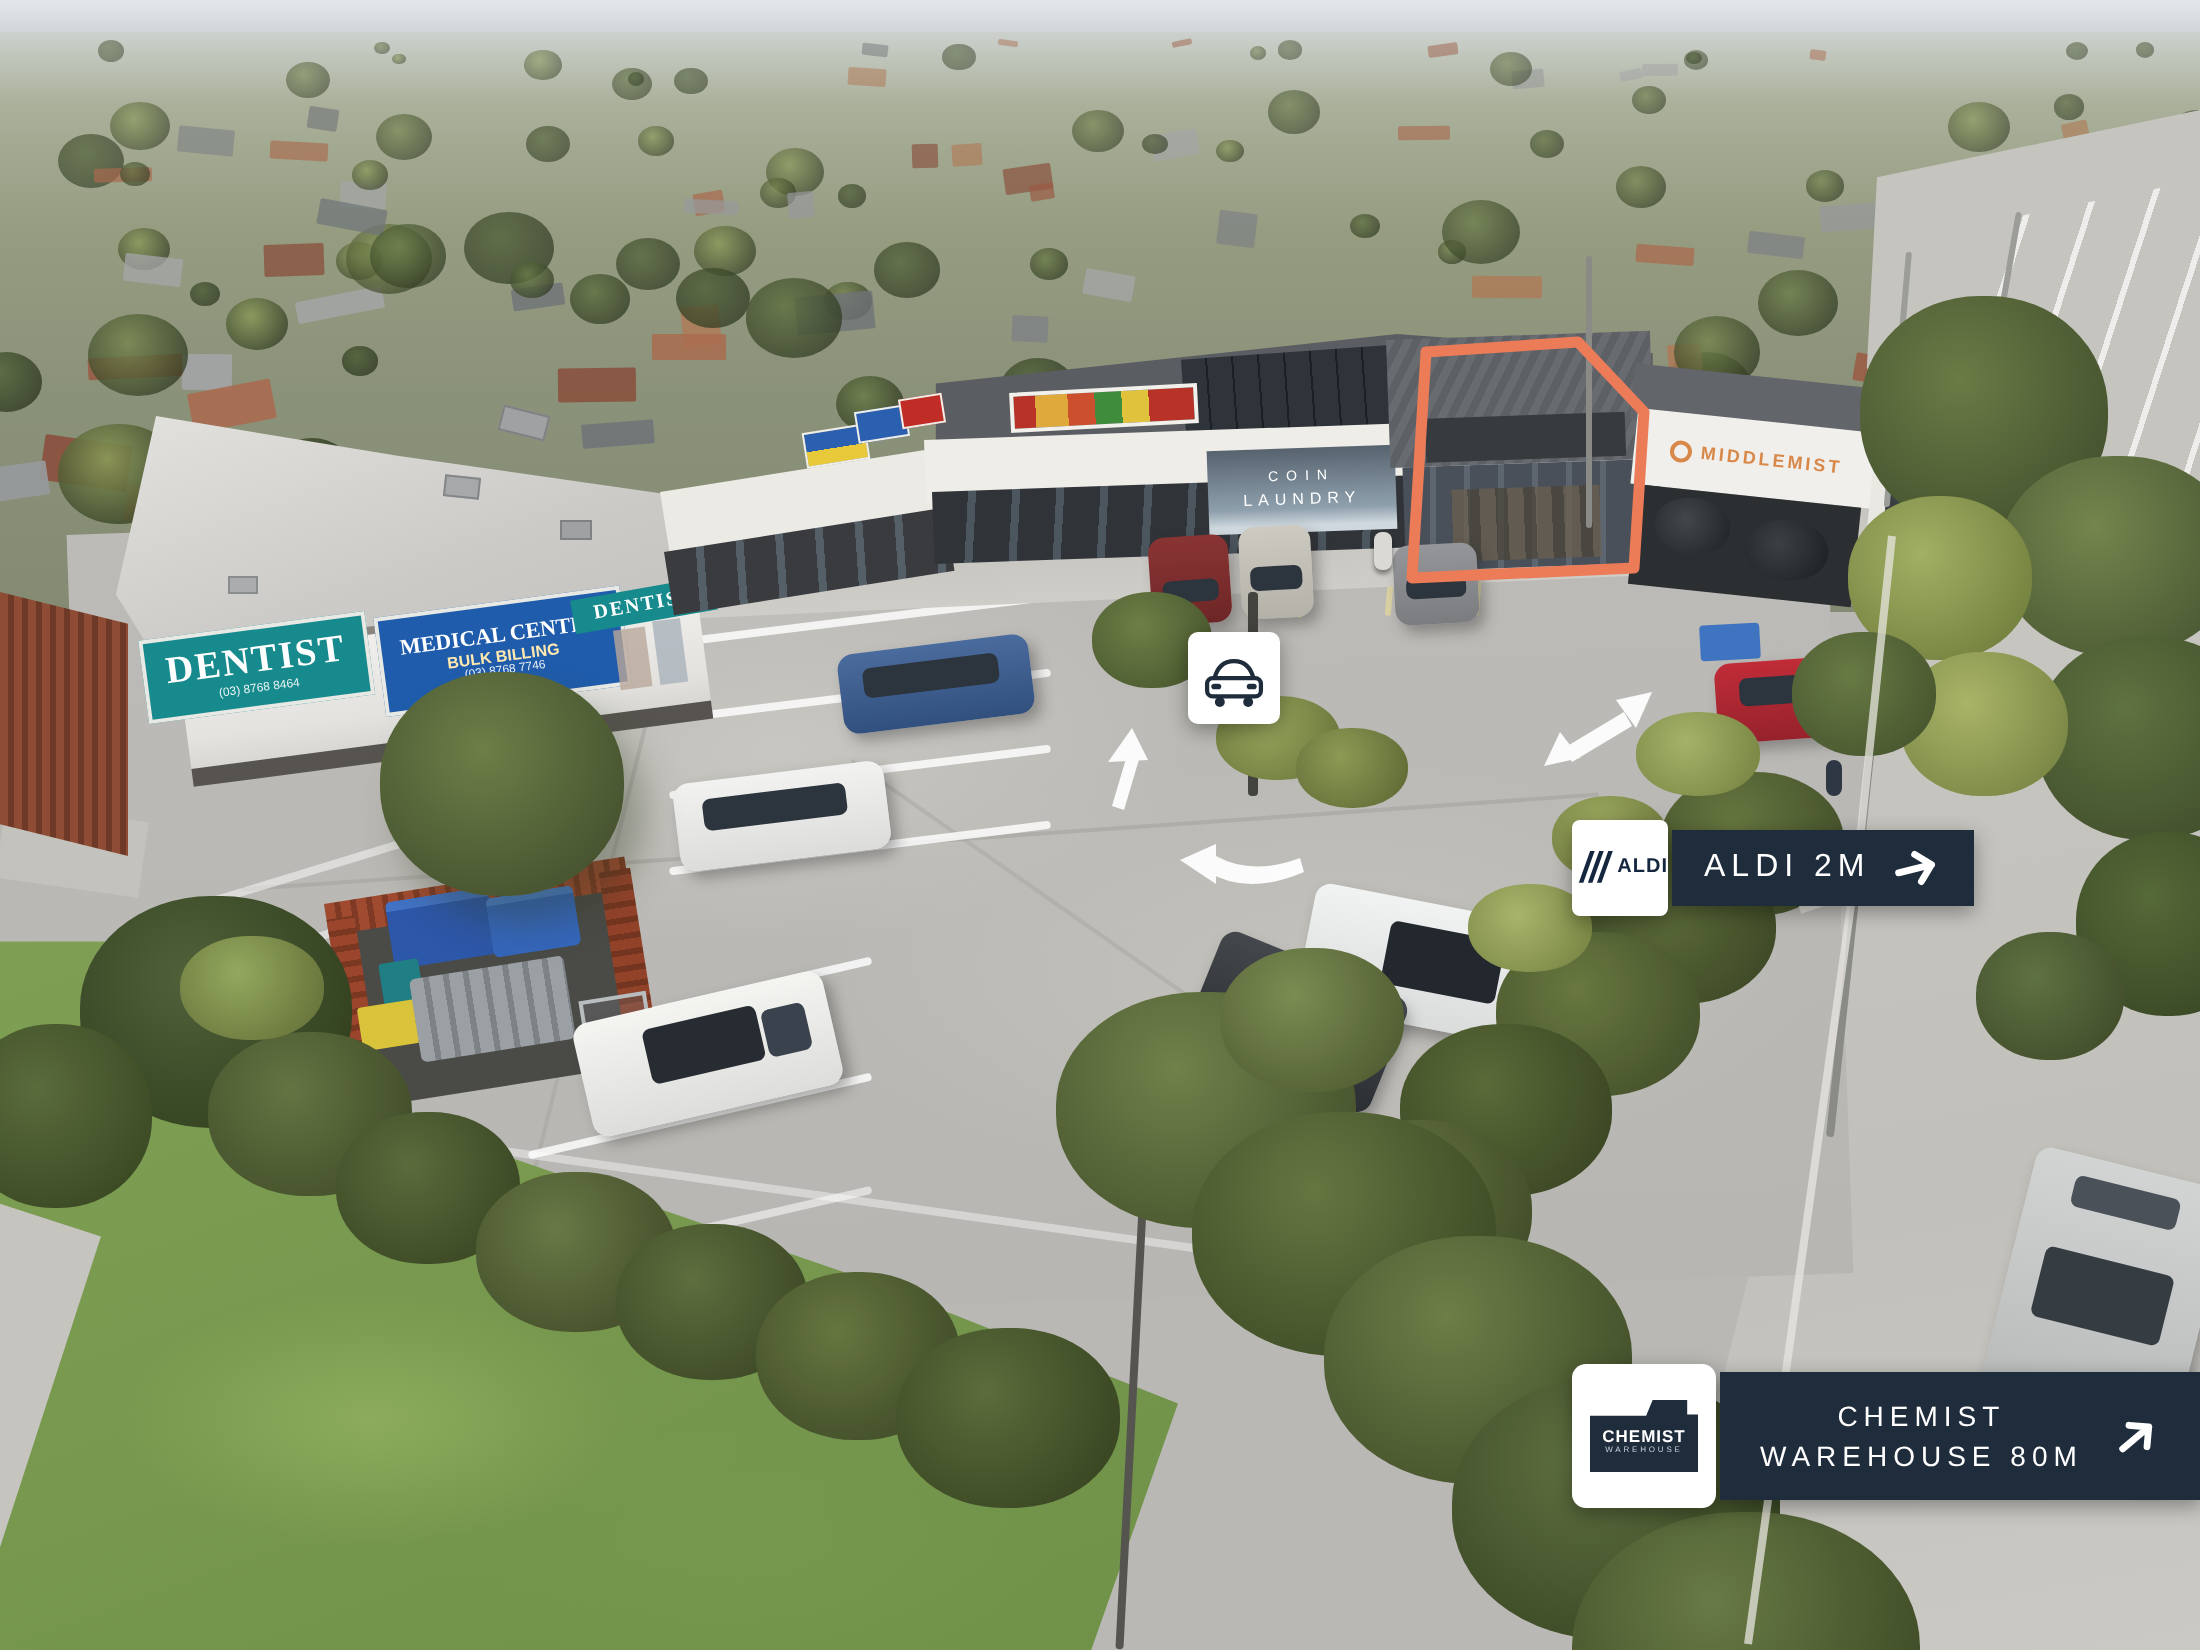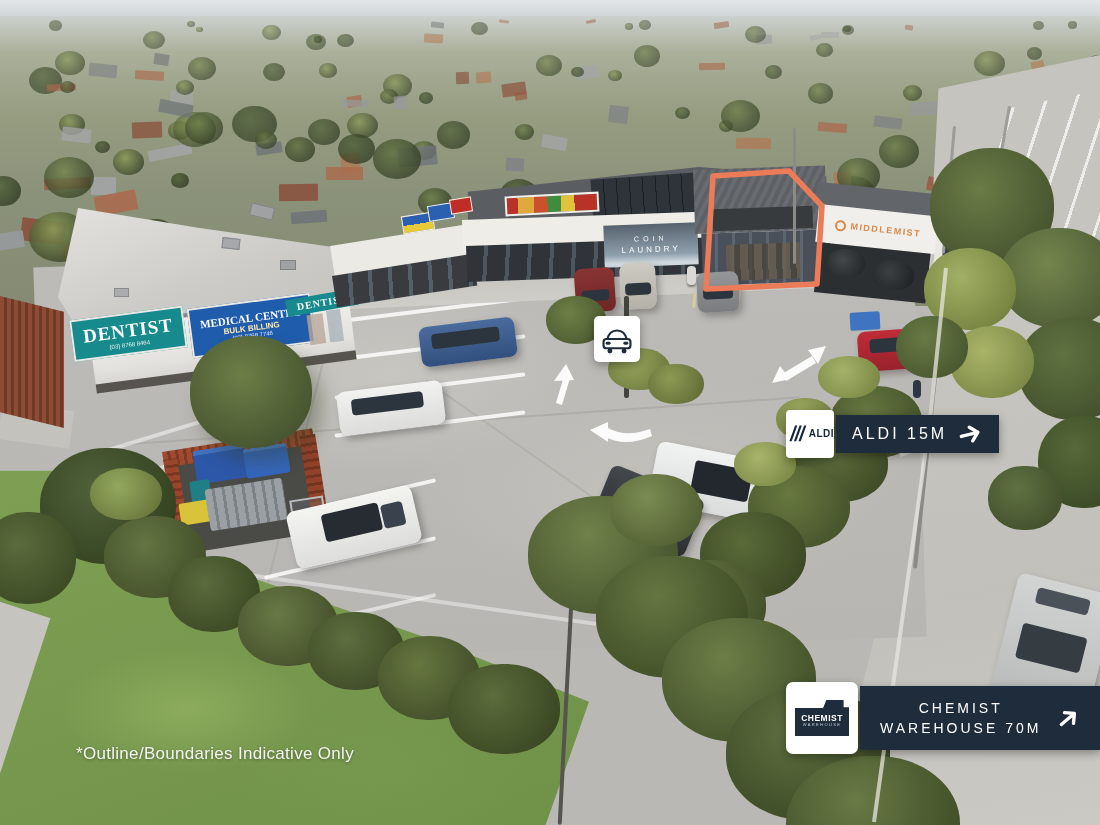--- a/index.html
+++ b/index.html
@@ -493,41 +493,40 @@
       <svg width="26" height="22" viewBox="0 0 40 34">
         <g fill="#15263f">
           <path d="M6 30 L16 2 L20 2 L10 30 Z"></path>
           <path d="M14 30 L24 2 L28 2 L18 30 Z"></path>
           <path d="M22 30 L32 2 L36 2 L26 30 Z"></path>
         </g>
       </svg>
       <span style="font-size:10px;font-weight:bold;color:#15263f;letter-spacing:.5px;line-height:1;">ALDI</span>
     </div>
     <div class="label-box" style="height:38px;padding:0 16px;margin-left:2px;gap:12px;">
-      <span style="font-size:16px;letter-spacing:3px;font-weight:500;">ALDI 15M</span>
+      <span style="font-size:16px;letter-spacing:3px;font-weight:500;">ALDI 2M</span>
       <svg width="24" height="20" viewBox="0 0 24 20" style="transform:rotate(-14deg);">
         <path d="M2 10 L19 10 M19 10 L12 3 M19 10 L12 17" stroke="#fff" stroke-width="3.4" fill="none" stroke-linecap="round" stroke-linejoin="round"></path>
       </svg>
     </div>
   </div>
 
   <div class="badge" style="left:786px;top:682px;">
     <div class="icon-box" style="width:72px;height:72px;border-radius:7px;">
       <div style="background:#1f2c3c;width:54px;height:36px;display:flex;flex-direction:column;align-items:center;justify-content:center;
                   clip-path:polygon(0 22%,52% 22%,58% 0,90% 0,90% 20%,100% 20%,100% 100%,0 100%);">
         <span style="color:#fff;font-size:8.5px;font-weight:bold;letter-spacing:.5px;line-height:1.2;margin-top:4px;">CHEMIST</span>
         <span style="color:#c9d2dc;font-size:4px;letter-spacing:1.4px;line-height:1.2;">WAREHOUSE</span>
       </div>
     </div>
     <div class="label-box" style="height:64px;padding:0 20px;margin-left:2px;gap:16px;">
       <div style="display:flex;flex-direction:column;align-items:center;line-height:1.45;">
         <span style="font-size:14px;letter-spacing:3px;font-weight:500;">CHEMIST</span>
-        <span style="font-size:14px;letter-spacing:3px;font-weight:500;">WAREHOUSE 70M</span>
+        <span style="font-size:14px;letter-spacing:3px;font-weight:500;">WAREHOUSE 80M</span>
       </div>
       <svg width="24" height="22" viewBox="0 0 24 22" style="transform:rotate(-40deg);">
         <path d="M2 11 L19 11 M19 11 L12 4 M19 11 L12 18" stroke="#fff" stroke-width="3.4" fill="none" stroke-linecap="round" stroke-linejoin="round"></path>
       </svg>
     </div>
   </div>
 
-  <div id="disclaimer">*Outline/Boundaries Indicative Only</div>
 
 </div>
 
 </body></html>

